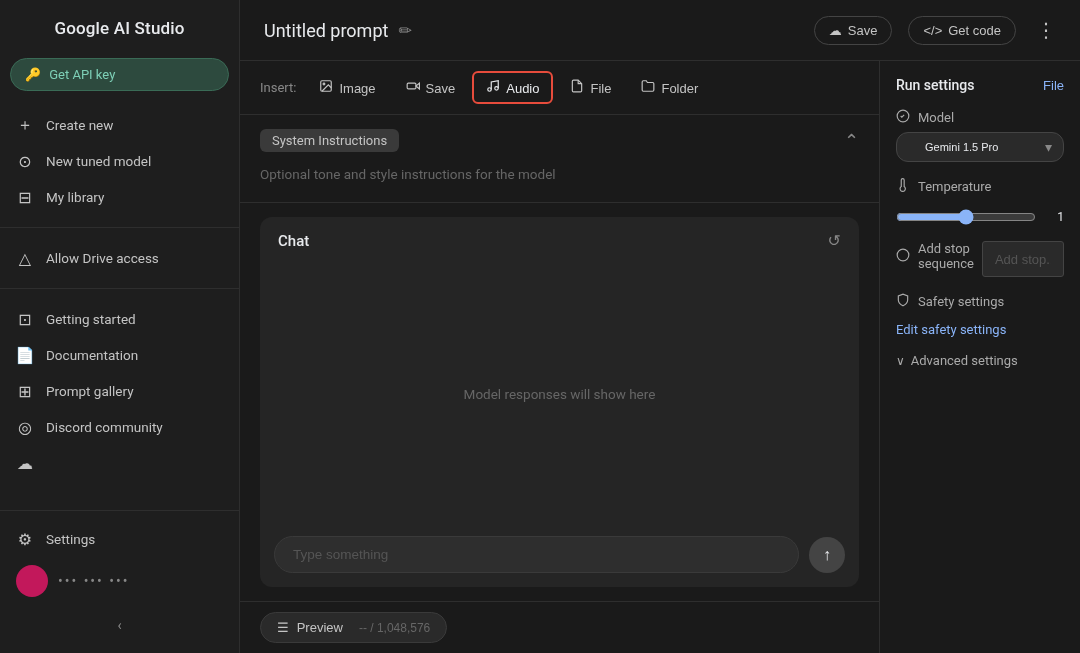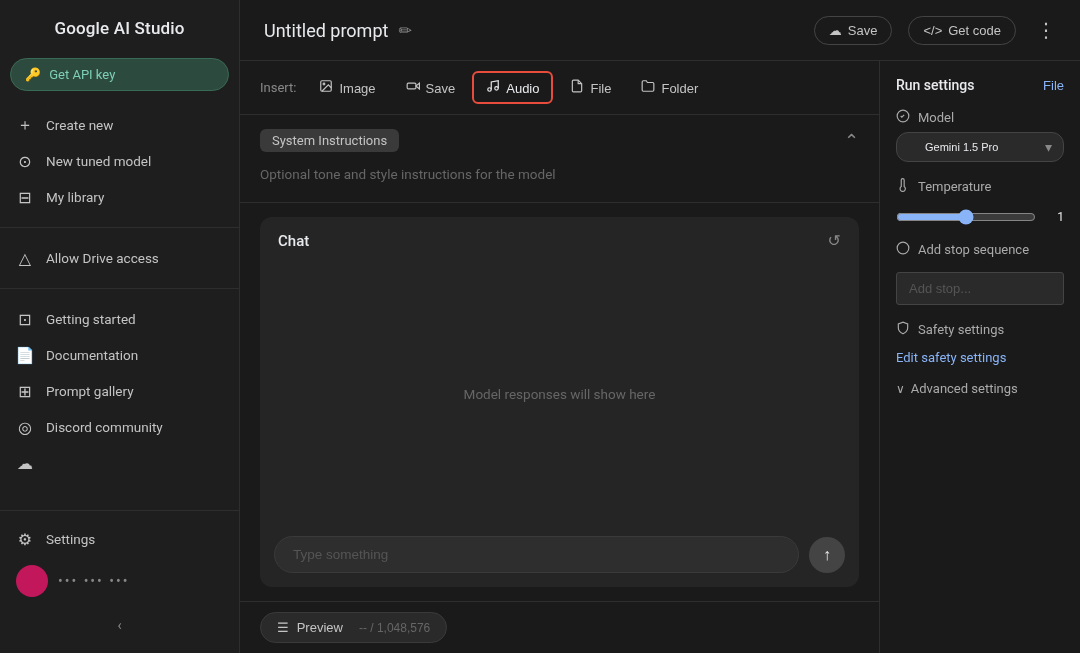--- a/index.html
+++ b/index.html
@@ -463,21 +463,21 @@
       cursor: pointer;
     }
 
     .temp-val {
       font-size: 12px;
       color: #e8eaed;
       min-width: 20px;
       text-align: right;
     }
 
-    .stop-section { display: flex; flex-direction: column; gap: 8px; }
+    .stop-section { display: flex; flex-direction: row; gap: 8px; }
 
     .stop-input {
       background: #2a2a2a;
       border: 1px solid #444;
       border-radius: 3px;
       padding: 8px 12px;
       color: #888;
       font-size: 13px;
       outline: none;
       width: 100%;

